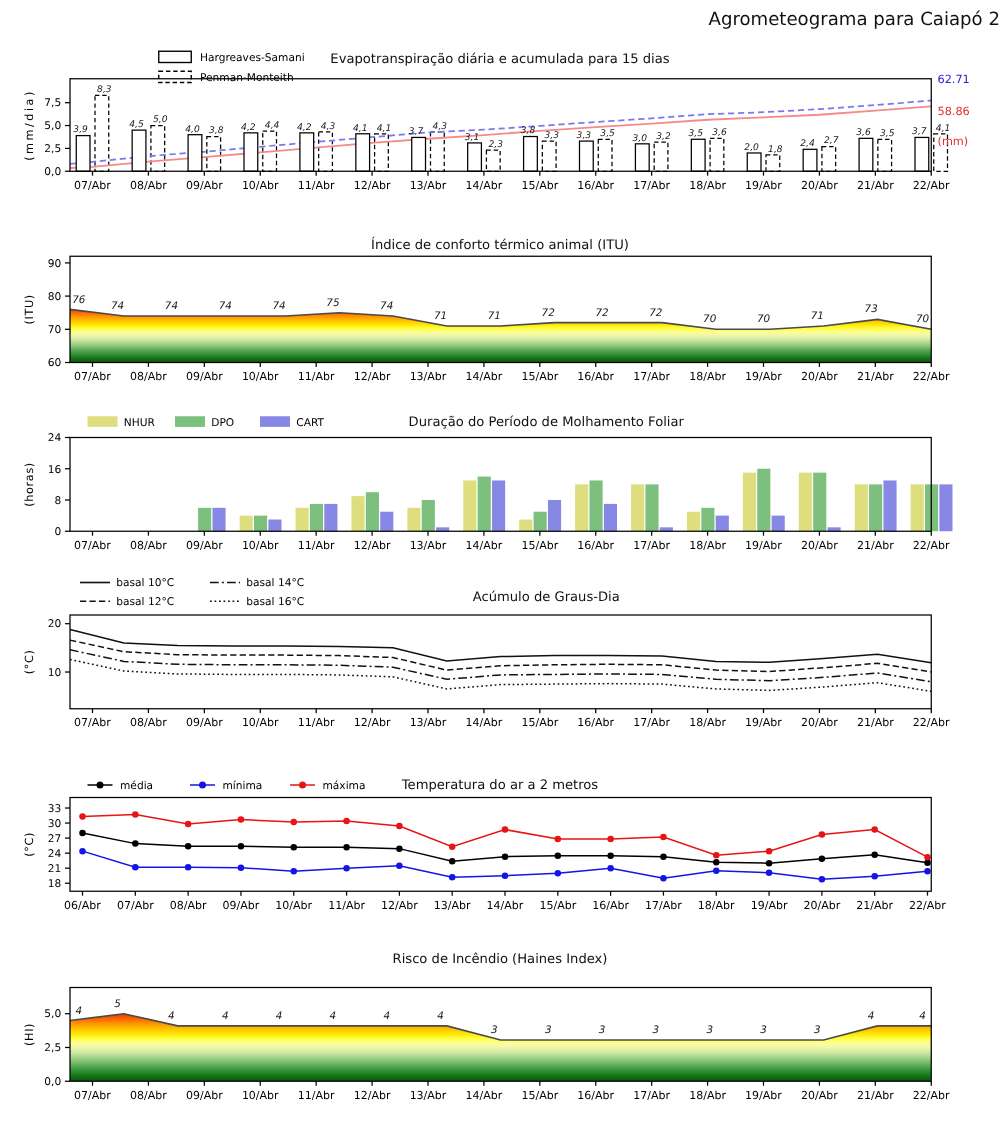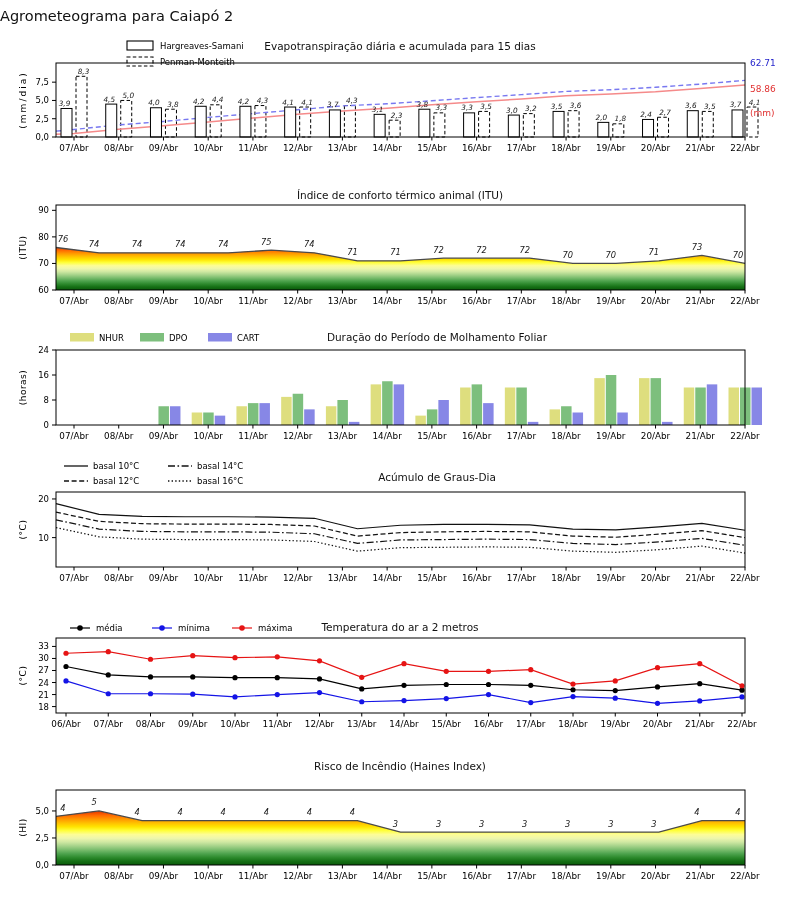--- a/index.html
+++ b/index.html
@@ -1,17 +1,17 @@
 <!DOCTYPE html>
 <html><head>
 <meta charset="utf-8">
 <style>
   html,body{margin:0;padding:0;background:#ffffff;}
   .page{width:800px;height:900px;position:relative;background:#fff;font-family:"DejaVu Sans",sans-serif;}
-  #page-title{position:absolute;top:8px;left:0;width:800px;text-align:left;
+  #page-title{position:absolute;top:8px;left:0;width:800px;text-align:right;
     font-size:14.5px;font-weight:400;color:#111;margin:0;font-family:"DejaVu Sans",sans-serif;}
   svg text{font-family:"DejaVu Sans",sans-serif;}
 </style>
 </head>
 <body>
 
 <div class="page">
   <h1 id="page-title">Agrometeograma para Caiapó 2</h1>
   <svg id="canvas" width="800" height="900" viewBox="0 0 800 900">
       <g>

